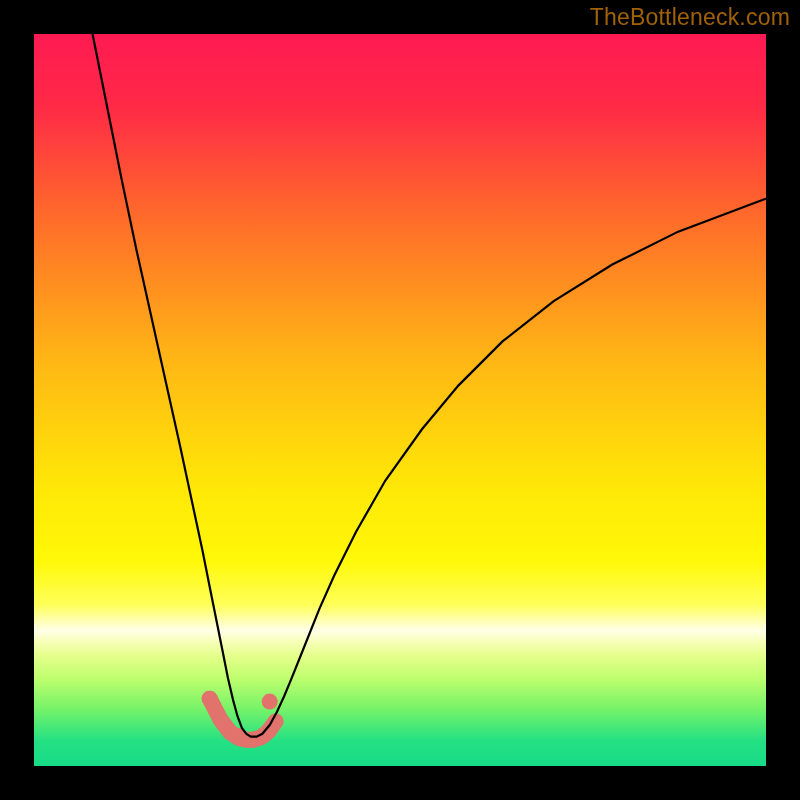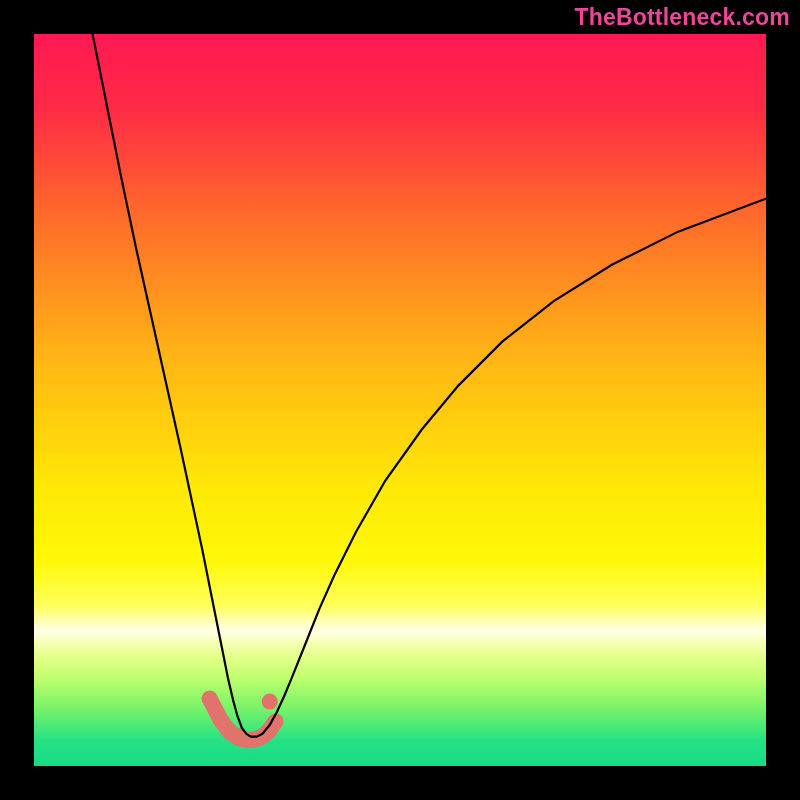--- a/index.html
+++ b/index.html
@@ -22,23 +22,23 @@
     left: 34px;
     top: 34px;
     width: 732px;
     height: 732px;
     
   }
   .watermark {
     position: absolute;
     right: 10px;
     top: 4px;
-    color: #ec4899;
+    color: #a16207;
     font-size: 23px;
-    font-weight: 700;
+    font-weight: 400;
     letter-spacing: 0.2px;
   }
   svg { display: block; }
 </style>
 </head>
 <body>
 
 <div class="outer">
 
   <div class="watermark">TheBottleneck.com</div>

